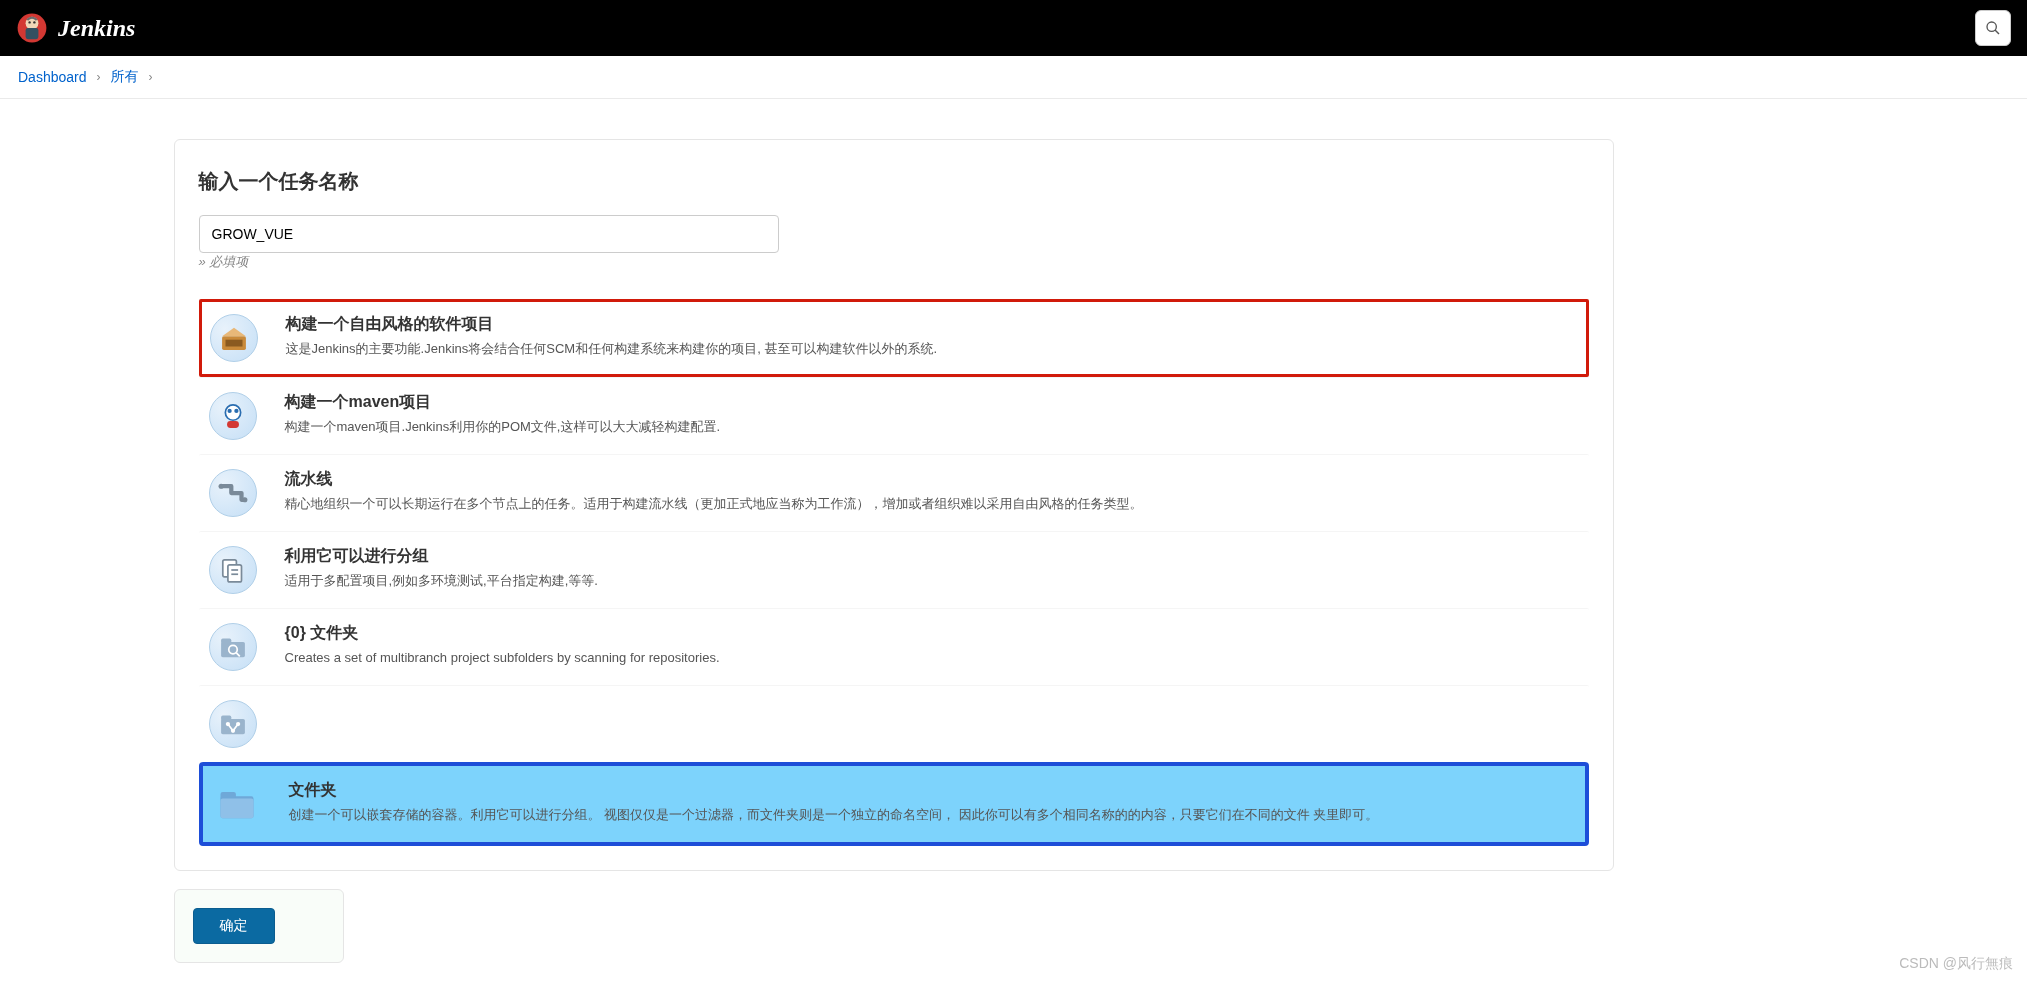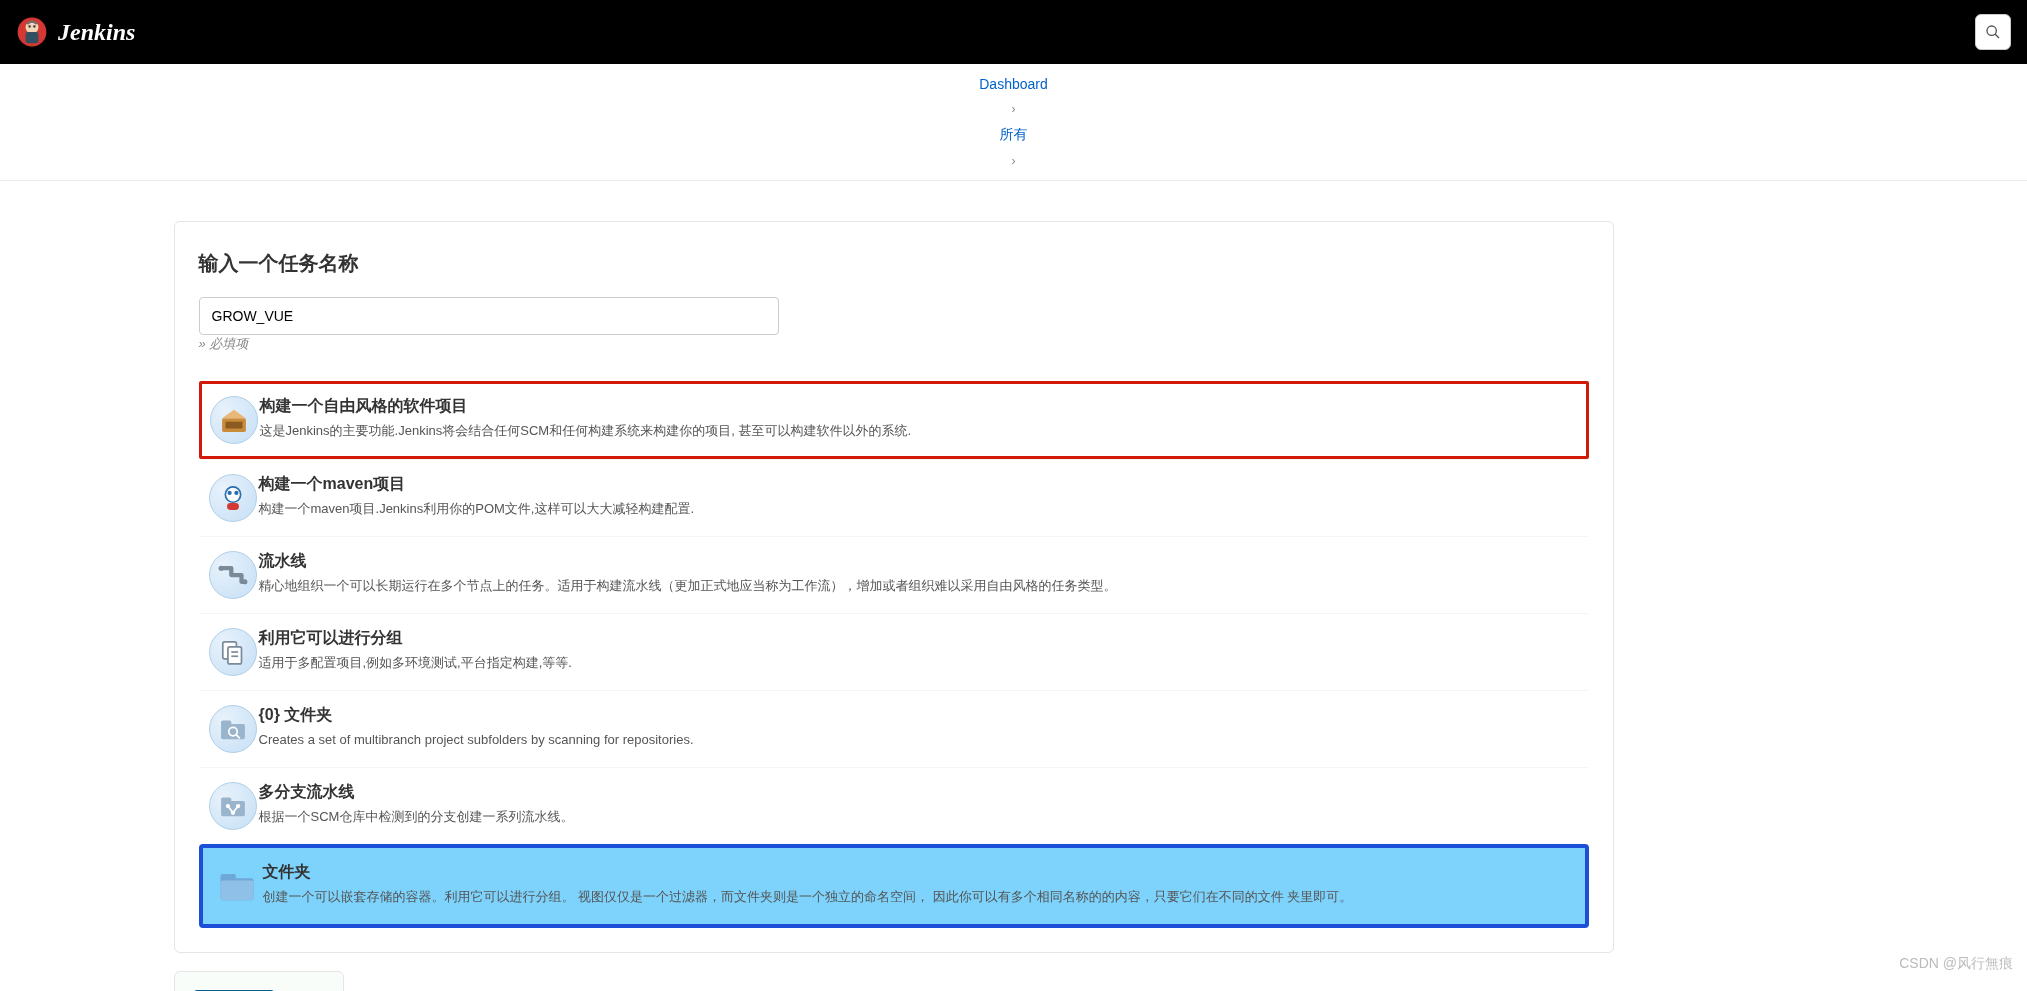--- a/index.html
+++ b/index.html
@@ -1,39 +1,39 @@
 <!DOCTYPE html>
 <html><head>
 <meta charset="utf-8">
 <style>
 * { box-sizing: border-box; margin: 0; padding: 0; }
 body { font-family: "Helvetica Neue", Arial, "Microsoft YaHei", sans-serif; font-size: 14px; color: #333; background: #fff; }
 
 
-.top-header { background: #000; color: #fff; height: 64px; display: flex; align-items: center; padding: 0 16px; }
+.top-header { background: #000; color: #fff; height: 56px; display: flex; align-items: center; padding: 0 16px; }
 .logo-wrap { display:flex; align-items:center; gap:10px; }
 .logo-svg { width:32px; height:32px; }
 .logo-text { font-family: Georgia, serif; font-weight: bold; font-size: 24px; font-style: italic; }
 .search-btn { margin-left:auto; width:36px; height:36px; border:1px solid #ccc; border-radius:6px; background:#fff; display:flex; align-items:center; justify-content:center; cursor:pointer; }
 
 
-.breadcrumb { display:flex; align-items:center; gap:10px; padding:12px 18px; border-bottom:1px solid #eaeaea; font-size:14px;flex-direction:column; }
+.breadcrumb { display:flex; align-items:center; gap:10px; padding:12px 18px; border-bottom:1px solid #eaeaea; font-size:14px; }
 .breadcrumb a { color:#0062cc; text-decoration:none; cursor:pointer; }
 .chev { color:#888; font-size:12px; }
 
 
 .main-wrap { display:flex; justify-content:center; padding:40px 20px; }
 .panel { width:1440px; max-width:100%; border:1px solid #e5e5e5; border-radius:6px; padding:28px 24px 24px; }
 
 .section-title { font-size:20px; font-weight:700; margin-bottom:20px; }
 .name-input { width:580px; max-width:100%; padding:10px 12px; border:1px solid #ccc; border-radius:4px; font-size:14px; }
 .hint { color:#888; font-style:italic; font-size:13px; }
 
 .item-list { margin-top:28px; }
-.item { display:flex; align-items:flex-start; gap:2px; padding:14px 10px; border-top:1px solid rgba(0,0,0,0.04); border-radius:2px; cursor:pointer; }
+.item { display:flex; align-items:flex-start; gap:28px; padding:14px 10px; border-top:1px solid rgba(0,0,0,0.04); border-radius:2px; cursor:pointer; }
 .item.highlight { border:3px solid #d11a0a; border-radius:2px; padding:12px 8px; }
 .item.selected { background:#7dd3fc; border:4px solid #1d4ed8; border-radius:4px; }
 .item-icon { width:48px; height:48px; flex-shrink:0; border-radius:50%; display:flex; align-items:center; justify-content:center; }
 .item-body h3 { font-size:16px; font-weight:700; margin-bottom:4px; }
 .item-body p { font-size:13px; color:#555; line-height:1.5; }
 
 
 .footer-bar { width:170px; margin-top:18px; padding:18px; border:1px solid #e5e5e5; border-radius:6px; background:#f9fdf9; display:flex; }
 .ok-btn { background:#0b6aa2; color:#fff; border:1px solid #0b5d90; border-radius:4px; padding:8px 26px; font-size:14px; cursor:pointer; }
 
@@ -158,24 +158,20 @@
           <div class="item-icon ic-bg-blue">
             <svg width="34" height="34" viewBox="0 0 40 40">
                 <rect x="6" y="14" width="28" height="18" rx="2" fill="#9ab4cc"></rect>
                 <rect x="6" y="10" width="12" height="6" rx="2" fill="#9ab4cc"></rect>
                 <circle cx="14" cy="20" r="2.5" fill="#fff"></circle>
                 <circle cx="26" cy="20" r="2.5" fill="#fff"></circle>
                 <circle cx="20" cy="28" r="2.5" fill="#fff"></circle>
                 <path d="M14 20 L20 28 L26 20" stroke="#fff" stroke-width="2" fill="none"></path>
               </svg>
           </div>
-          <div class="item-body">
-            <h3>多分支流水线</h3>
-            <p>根据一个SCM仓库中检测到的分支创建一系列流水线。</p>
-          </div>
         </div>
 
         <div class="item selected">
           <div class="item-icon">
             <svg width="44" height="44" viewBox="0 0 40 40">
                 <rect x="5" y="13" width="30" height="20" rx="2" fill="#6fa8d8"></rect>
                 <rect x="5" y="9" width="14" height="7" rx="2" fill="#6fa8d8"></rect>
                 <rect x="5" y="15" width="30" height="18" rx="2" fill="#8fc0e8"></rect>
               </svg>
           </div>

